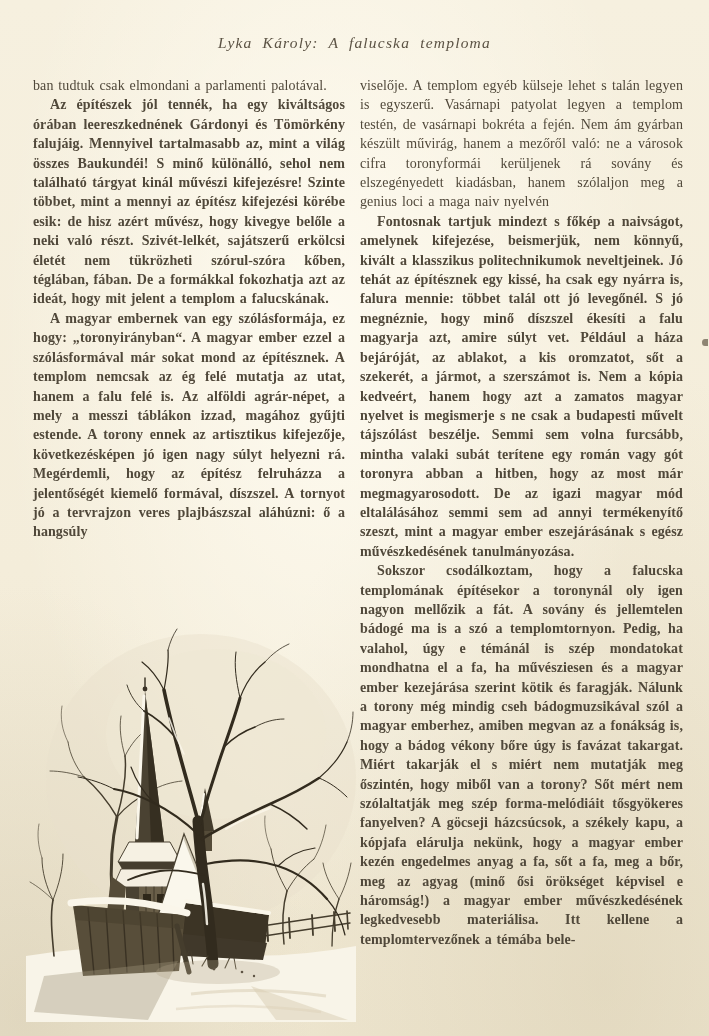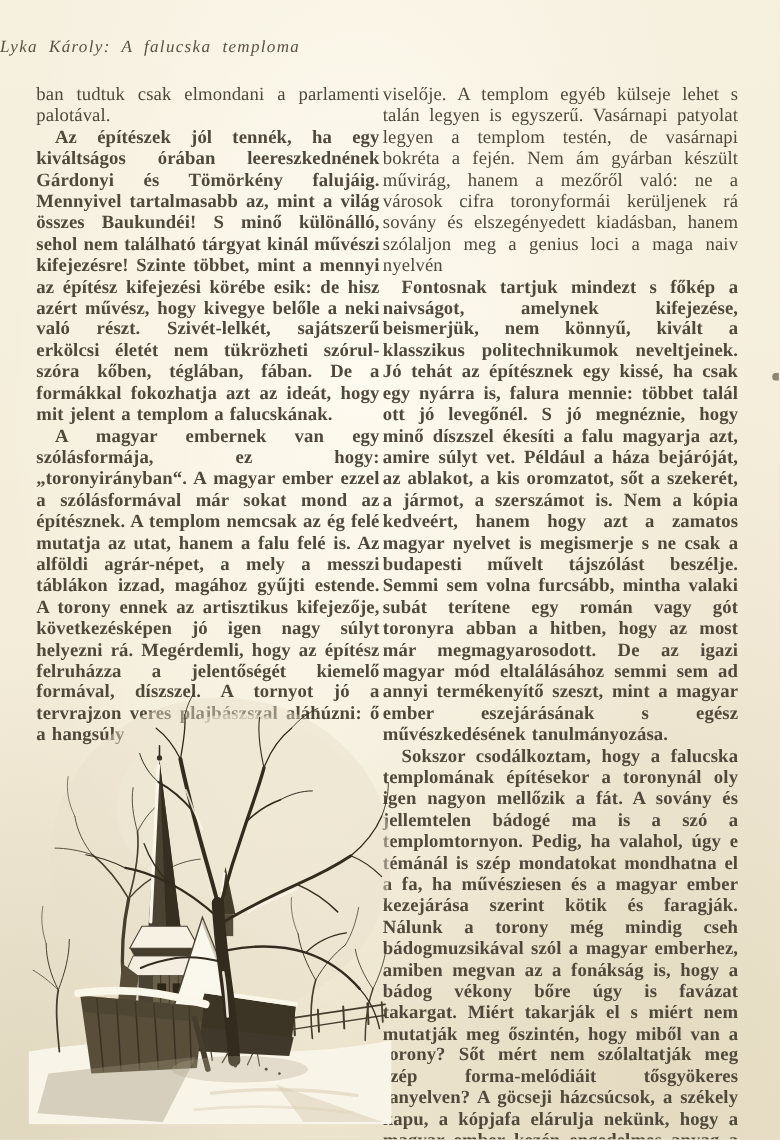--- a/index.html
+++ b/index.html
@@ -12,30 +12,30 @@
     position:relative;width:709px;height:1036px;overflow:hidden;
     background:
       radial-gradient(ellipse at 46% 32%, rgba(255,252,242,.9) 0%, rgba(247,240,224,.0) 60%),
       radial-gradient(ellipse at 85% 95%, rgba(205,192,160,.35) 0%, rgba(205,192,160,0) 45%),
       radial-gradient(ellipse at 3% 98%, rgba(190,178,148,.30) 0%, rgba(190,178,148,0) 30%),
       linear-gradient(180deg,#f6f0df 0%, #f4edda 55%, #efe7d1 100%);
     color:#50483a;
   }
   .running-header{
     position:absolute;top:34px;left:0;width:100%;
-    text-align:left;font-style:italic;font-size:15.5px;
+    text-align:center;font-style:italic;font-size:15.5px;
     letter-spacing:1.2px;word-spacing:5px;color:#5b5244;
   }
   .col{
     position:absolute;top:76px;
-    font-size:17px;line-height:19.4px;
+    font-size:14px;line-height:19.4px;
     text-align:justify;letter-spacing:.1px;word-spacing:1.2px;
   }
   .col-left{left:33px;width:312px;}
-  .col-right{left:348px;width:323px;}
+  .col-right{left:360px;width:323px;}
   .col p{margin:0;}
   .col p.indent{text-indent:17px;font-weight:bold;}
   .illustration{
     position:absolute;left:26px;top:624px;width:330px;height:398px;
   }
   .illustration svg{display:block;width:100%;height:100%;}
   .edge-speck{
     position:absolute;right:1px;top:339px;width:6px;height:7px;
     background:#6b6150;border-radius:50% 0 0 50%;opacity:.75;
   }

